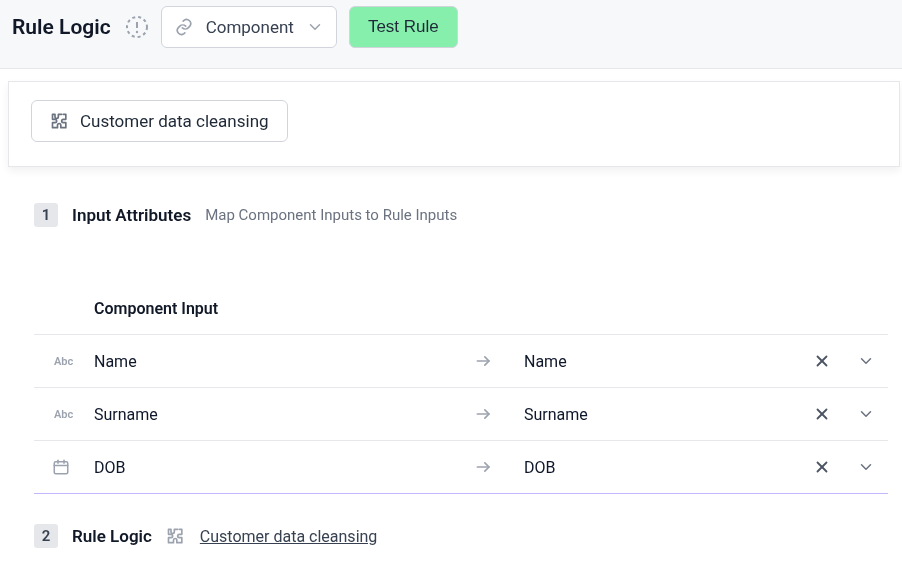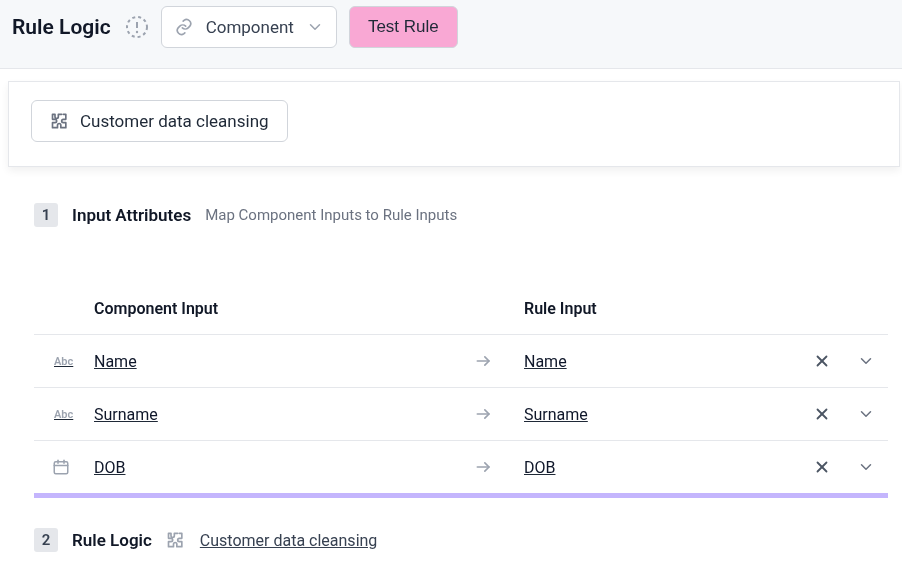--- a/index.html
+++ b/index.html
@@ -40,21 +40,21 @@
     cursor: pointer;
     height: 42px;
   }
   .dropdown .lbl {
     font-size: 17px;
     color: #374151;
     text-align: center;
   }
   .btn {
     border: 1px solid #d1d5db;
-    background: #f9a8d4;
+    background: #86efac;
     border-radius: 6px;
     padding: 8px 18px;
     font-size: 17px;
     color: #1f2937;
     cursor: pointer;
     height: 42px;
   }
   .card {
     margin: 12px 0 0 8px;
     background: #fff;
@@ -115,21 +115,20 @@
   }
   .tbl-head .th {
     font-size: 16px;
     font-weight: 600;
     color: #111827;
     margin-top: 48px;
   }
   .tbl-row {
     border-top: 1px solid #e5e7eb;
     padding: 16px 0;
-    text-decoration: underline;
   }
   .type-badge {
     font-size: 11px;
     color: #9ca3af;
     font-weight: 600;
     padding-left: 20px;
   }
   .cell {
     font-size: 16px;
     color: #0f172a;
@@ -195,21 +194,20 @@
     <span class="step-num">1</span>
     <span class="sec-title">Input Attributes</span>
     <span class="sec-sub">Map Component Inputs to Rule Inputs</span>
   </div>
 
   <div class="tbl">
     <div class="tbl-head">
       <span></span>
       <span class="th">Component Input</span>
       <span></span>
-      <span class="th">Rule Input</span>
       <span></span>
         <span></span>
     </div>
 
     <div class="tbl-row">
       <span class="type-badge">Abc</span>
       <span class="cell">Name</span>
       <span class="arrow-cell">
         <svg viewBox="0 0 24 24" width="20" height="20" fill="none" stroke="#9ca3af" stroke-width="2" stroke-linecap="round" stroke-linejoin="round">
             <line x1="4" y1="12" x2="18" y2="12"></line>
@@ -246,21 +244,21 @@
             <line x1="18" y1="6" x2="6" y2="18"></line>
           </svg>
       </span>
       <span class="chev-cell">
         <svg viewBox="0 0 24 24" width="18" height="18" fill="none" stroke="#6b7280" stroke-width="2" stroke-linecap="round" stroke-linejoin="round">
             <polyline points="6 9 12 15 18 9"></polyline>
           </svg>
       </span>
     </div>
 
-    <div class="tbl-row" style="border-bottom:5px solid #c4b5fd;">
+    <div class="tbl-row" style="border-bottom:1px solid #c4b5fd;">
       <span class="type-badge" style="padding-left:18px;">
         <svg viewBox="0 0 24 24" width="18" height="18" fill="none" stroke="#9ca3af" stroke-width="2" stroke-linecap="round" stroke-linejoin="round">
           <rect x="3" y="5" width="18" height="16" rx="2"></rect>
             <line x1="3" y1="10" x2="21" y2="10"></line>
             <line x1="8" y1="3" x2="8" y2="7"></line>
             <line x1="16" y1="3" x2="16" y2="7"></line>
         </svg>
       </span>
       <span class="cell">DOB</span>
       <span class="arrow-cell">

